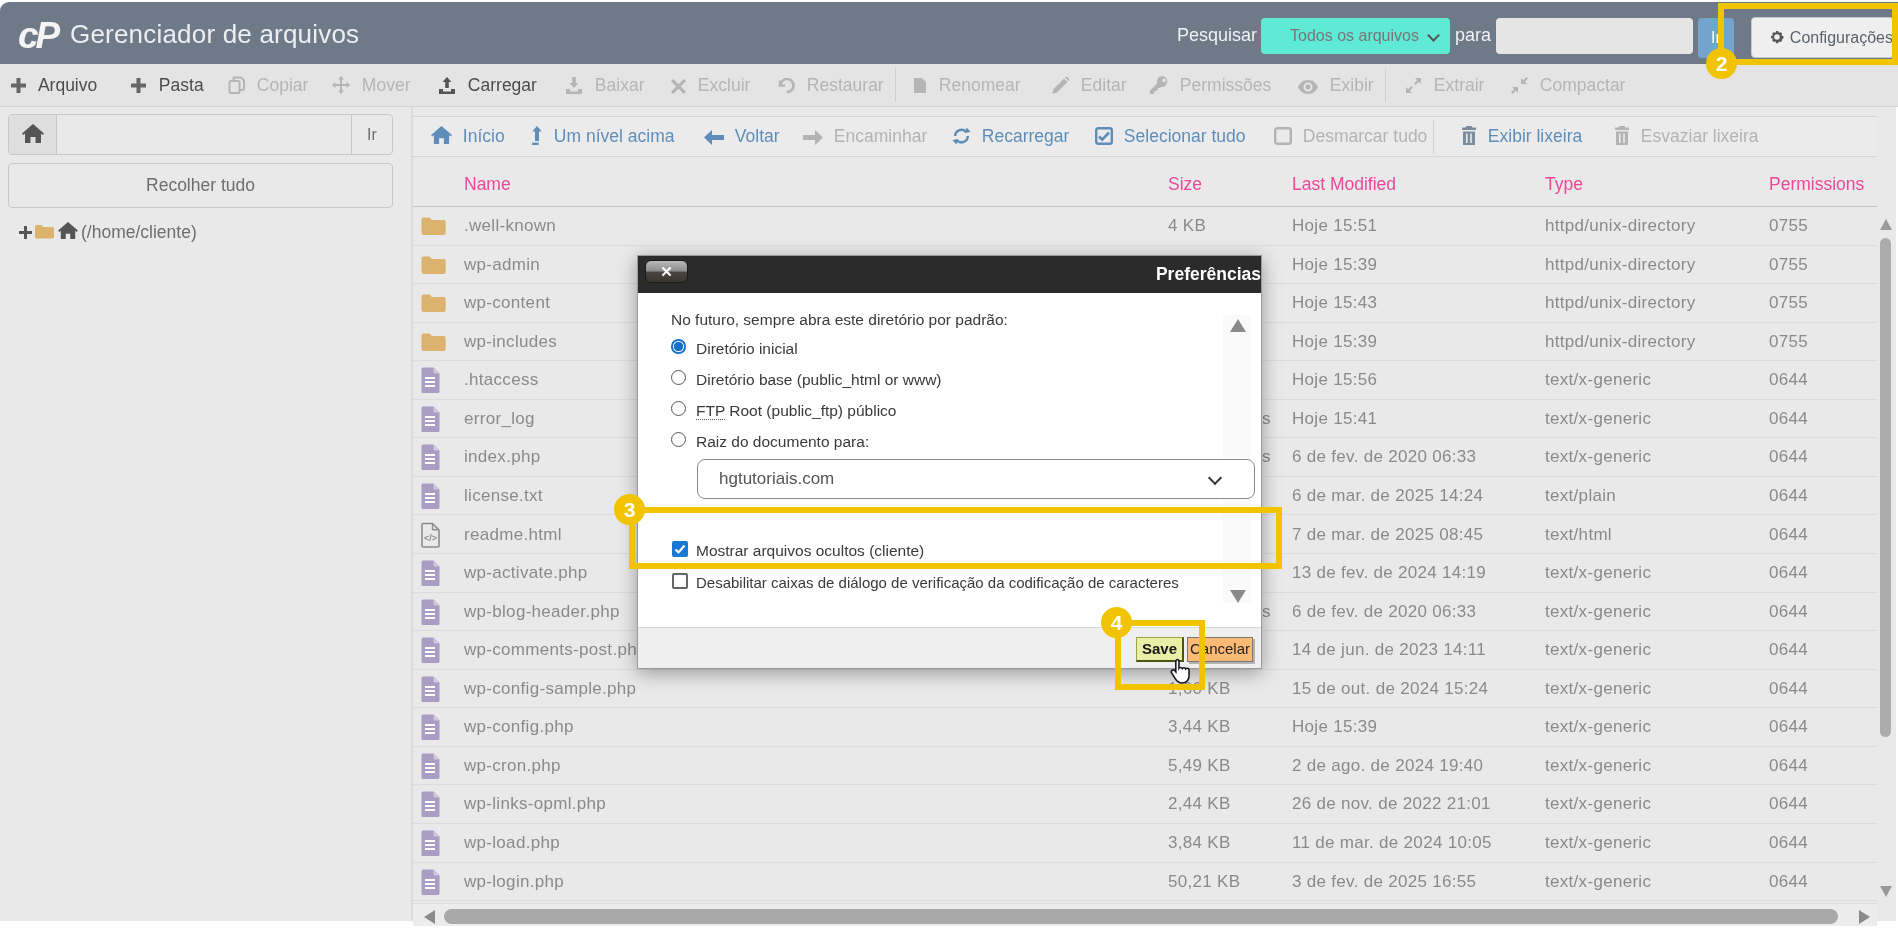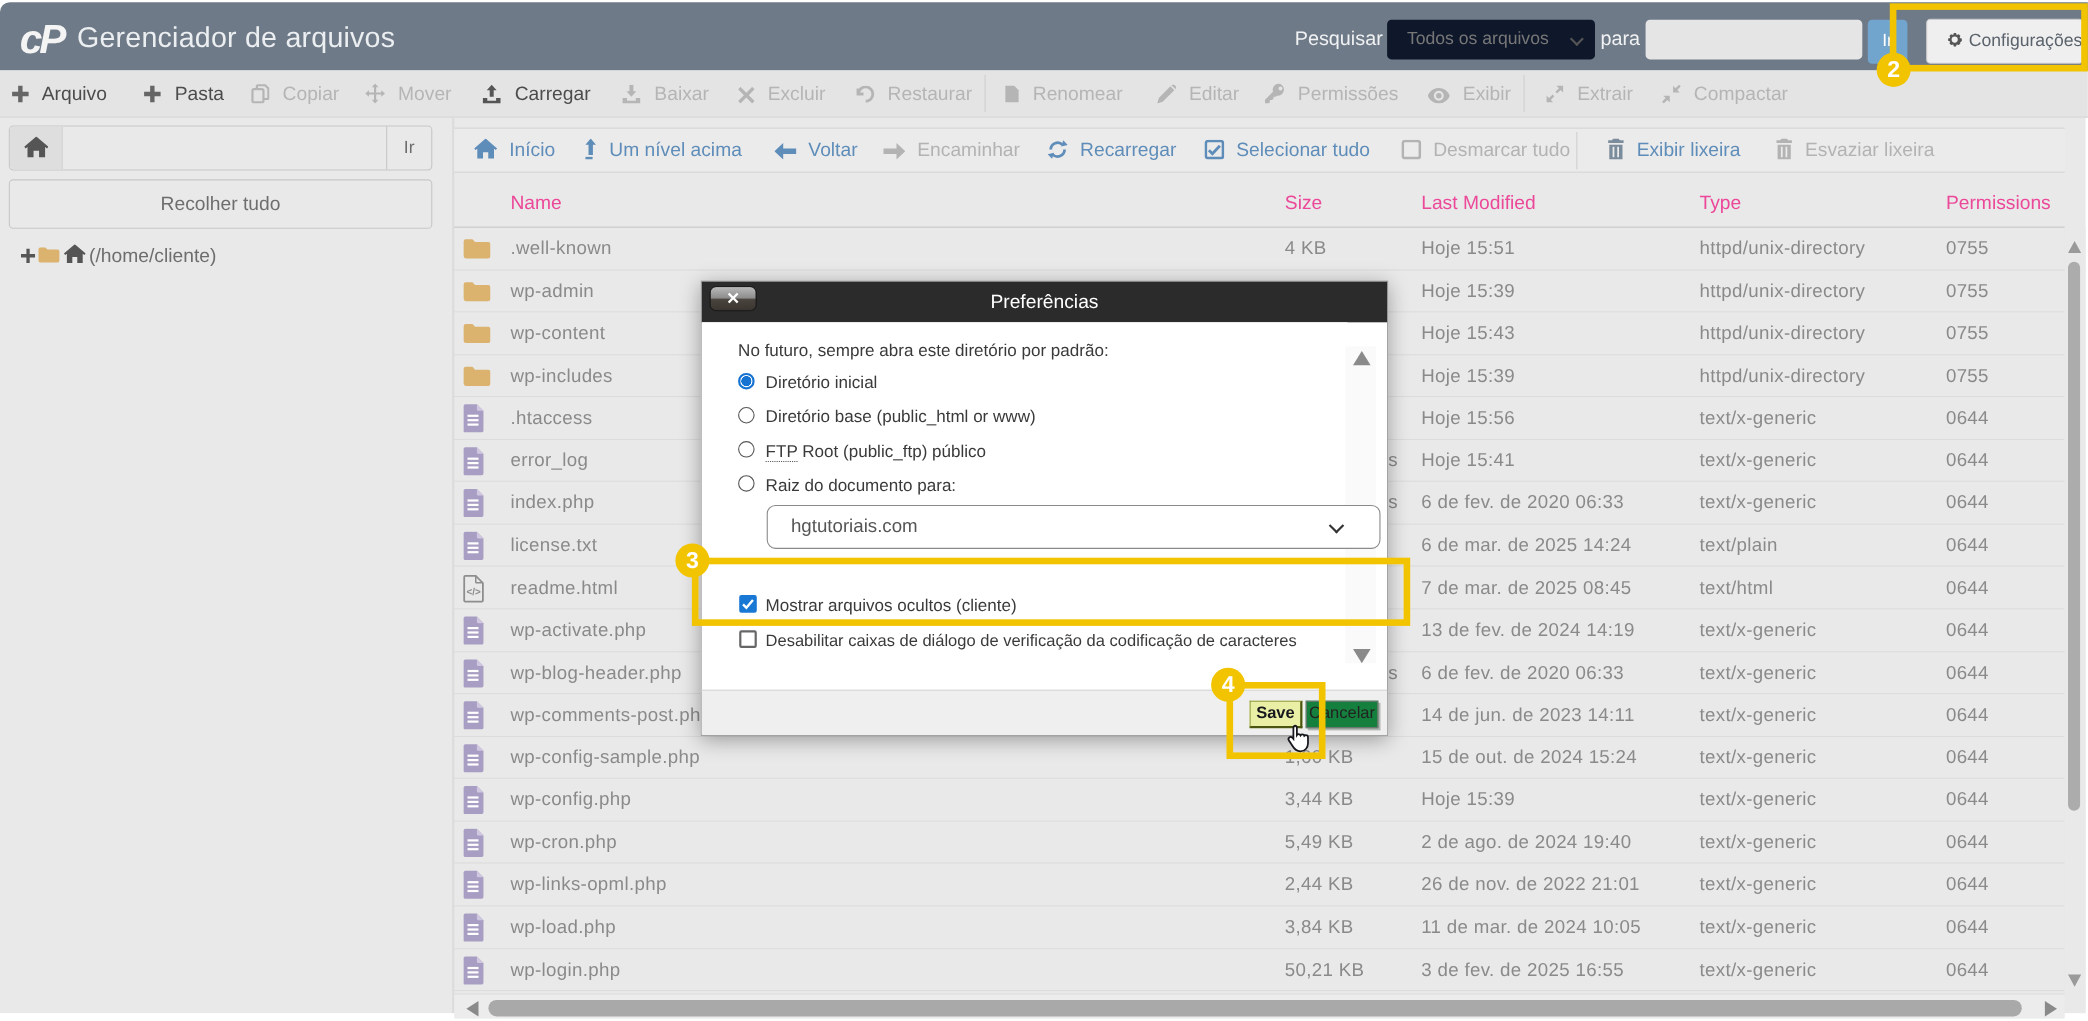--- a/index.html
+++ b/index.html
@@ -2,21 +2,21 @@
 <html><head><meta charset="utf-8">
 <style>
 *{margin:0;padding:0;box-sizing:border-box}
 html,body{width:1898px;height:928px;background:#fff;overflow:hidden;
  font-family:"Liberation Sans",sans-serif;}
 
 .hdr{position:absolute;left:0;top:2px;width:1898px;height:62px;background:#6f7a88;border-top-left-radius:9px}
 .logo{position:absolute;left:18px;top:13px;color:#f4f4f4;font-size:37px;font-weight:bold;font-style:italic;letter-spacing:-3px}
 .htitle{position:absolute;left:70px;top:17px;color:#eceff1;font-size:26px;font-weight:400;letter-spacing:.2px}
 .hlbl{position:absolute;top:23px;color:#f0f2f3;font-size:18px}
-.hsel{position:absolute;left:1261px;top:16px;width:189px;height:36px;background:#0f172a;border-radius:4px;color:#777;font-size:16px;line-height:36px;padding-left:18px}
+.hsel{position:absolute;left:1261px;top:16px;width:189px;height:36px;background:#5eead4;border-radius:4px;color:#777;font-size:16px;line-height:36px;padding-left:29px}
 .hsel .chev{position:absolute;right:12px;top:13px;width:9px;height:9px;border-left:2.4px solid #555;border-bottom:2.4px solid #555;transform:rotate(-45deg)}
 .hinp{position:absolute;left:1496px;top:16px;width:197px;height:36px;background:#e5e5e5;border-radius:4px}
 .hir{position:absolute;left:1698px;top:16px;width:36px;height:40px;background:#72a5ce;border-radius:4px;color:#fff;font-size:16px;text-align:center;line-height:40px}
 .hcfg{position:absolute;left:1751px;top:15px;width:143px;height:41px;background:#efefef;border:1px solid #c9c9c9;border-radius:4px;color:#5a626b;font-size:16px;line-height:39px;text-align:right}
 
 .tb1{position:absolute;left:0;top:64px;width:1898px;height:43px;background:#e4e4e4;border-bottom:1px solid #d2d2d2}
 .tb1 .it{position:absolute;top:0;height:42px;line-height:42px;font-size:17.5px;color:#4c4c4c;white-space:nowrap}
 .tb1 .it.dis{color:#b5b5b5}
 .tb1 svg{vertical-align:-3px;margin-right:7px}
 .vsep{position:absolute;top:4px;height:34px;border-left:1px solid #cfcfcf}
@@ -46,32 +46,32 @@
 .row .mime{left:1132px}
 .row .perm{left:1356px}
 
 .vsb{position:absolute;left:1877px;top:207px;width:19px;height:714px;background:#e9e9e9}
 .vthumb{position:absolute;left:1880px;top:238px;width:11px;height:499px;background:#acacac;border-radius:6px}
 .hsb{position:absolute;left:413px;top:903px;width:1464px;height:23px;background:#ececec;border-top:1px solid #dcdcdc}
 .hthumb{position:absolute;left:444px;top:909px;width:1394px;height:15px;background:#a9a9a9;border-radius:7.5px}
 .tri{position:absolute;width:0;height:0}
 
 .modal{position:absolute;left:637px;top:255px;width:625px;height:414px;background:#fff;border:1px solid #9a9a9a;box-shadow:0 4px 18px rgba(0,0,0,.35)}
-.mhead{position:absolute;left:0;top:0;width:100%;height:37px;background:#2b2b2b;color:#fff;font-size:17.5px;font-weight:normal;text-align:center;line-height:37px}
+.mhead{position:absolute;left:0;top:0;width:100%;height:37px;background:#2b2b2b;color:#fff;font-size:17.5px;font-weight:bold;text-align:right;line-height:37px}
 .mclose{position:absolute;left:7px;top:4px;width:43px;height:23px;border-radius:6px;border:1px solid #1a1a1a;background:linear-gradient(#b9b9b9 0%,#8e8e8e 46%,#4a443e 54%,#3a352f 100%);color:#fff;font-size:15px;font-weight:bold;text-align:center;line-height:21px}
 .mbody{position:absolute;left:0;top:37px;width:587px;height:336px;background:#fff}
 .mtxt{position:absolute;font-size:15.5px;color:#3a3a3a;white-space:nowrap}
 .radio{position:absolute;width:15px;height:15px;border:1.8px solid #555;border-radius:50%;background:#fff}
 .radio.on{border:2.2px solid #1673d2;width:14.5px;height:14.5px;background:radial-gradient(circle,#1673d2 0 4.4px,#fff 4.8px)}
 .msel{position:absolute;left:59px;top:166px;width:558px;height:40px;border:1px solid #8a8a8a;border-radius:8px;background:#fff;font-size:17px;color:#555;line-height:38px;padding-left:21px}
 .cb{position:absolute;width:16px;height:16px;border:2px solid #666;border-radius:2px;background:#fff}
 .cb.on{background:#1a78d5;border-color:#1a78d5}
 .mfoot{position:absolute;left:0;top:371px;width:623px;height:41px;background:#efefef;border-top:1px solid #d8d8d8}
 .savebtn{position:absolute;left:498px;top:9px;width:48px;height:25px;background:#e9efa5;border:1px solid #9aa24c;border-right:2px solid #4a5510;border-bottom:2px solid #4a5510;font-size:15px;font-weight:bold;color:#16161d;text-align:center;line-height:22px}
-.cancbtn{position:absolute;left:549px;top:9px;width:66px;height:25px;background:#15803d;border:1px solid #777;box-shadow:2px 2px 0 #b3b3b3;font-size:15px;color:#222;text-align:center;line-height:22px}
+.cancbtn{position:absolute;left:549px;top:9px;width:66px;height:25px;background:#fdba74;border:1px solid #777;box-shadow:2px 2px 0 #b3b3b3;font-size:15px;color:#222;text-align:center;line-height:22px}
 
 .ybox{position:absolute;border:6px solid #f2c400}
 .ycirc{position:absolute;width:31px;height:31px;border-radius:50%;background:#f2c400;color:#fff;font-size:21px;font-weight:bold;text-align:center;line-height:31px}
 </style></head>
 <body>
 <div class="hdr">
  <div class="logo">cP</div>
  <div class="htitle">Gerenciador de arquivos</div>
  <div class="hlbl" style="left:1177px">Pesquisar</div>
  <div class="hsel">Todos os arquivos<span class="chev"></span></div>

